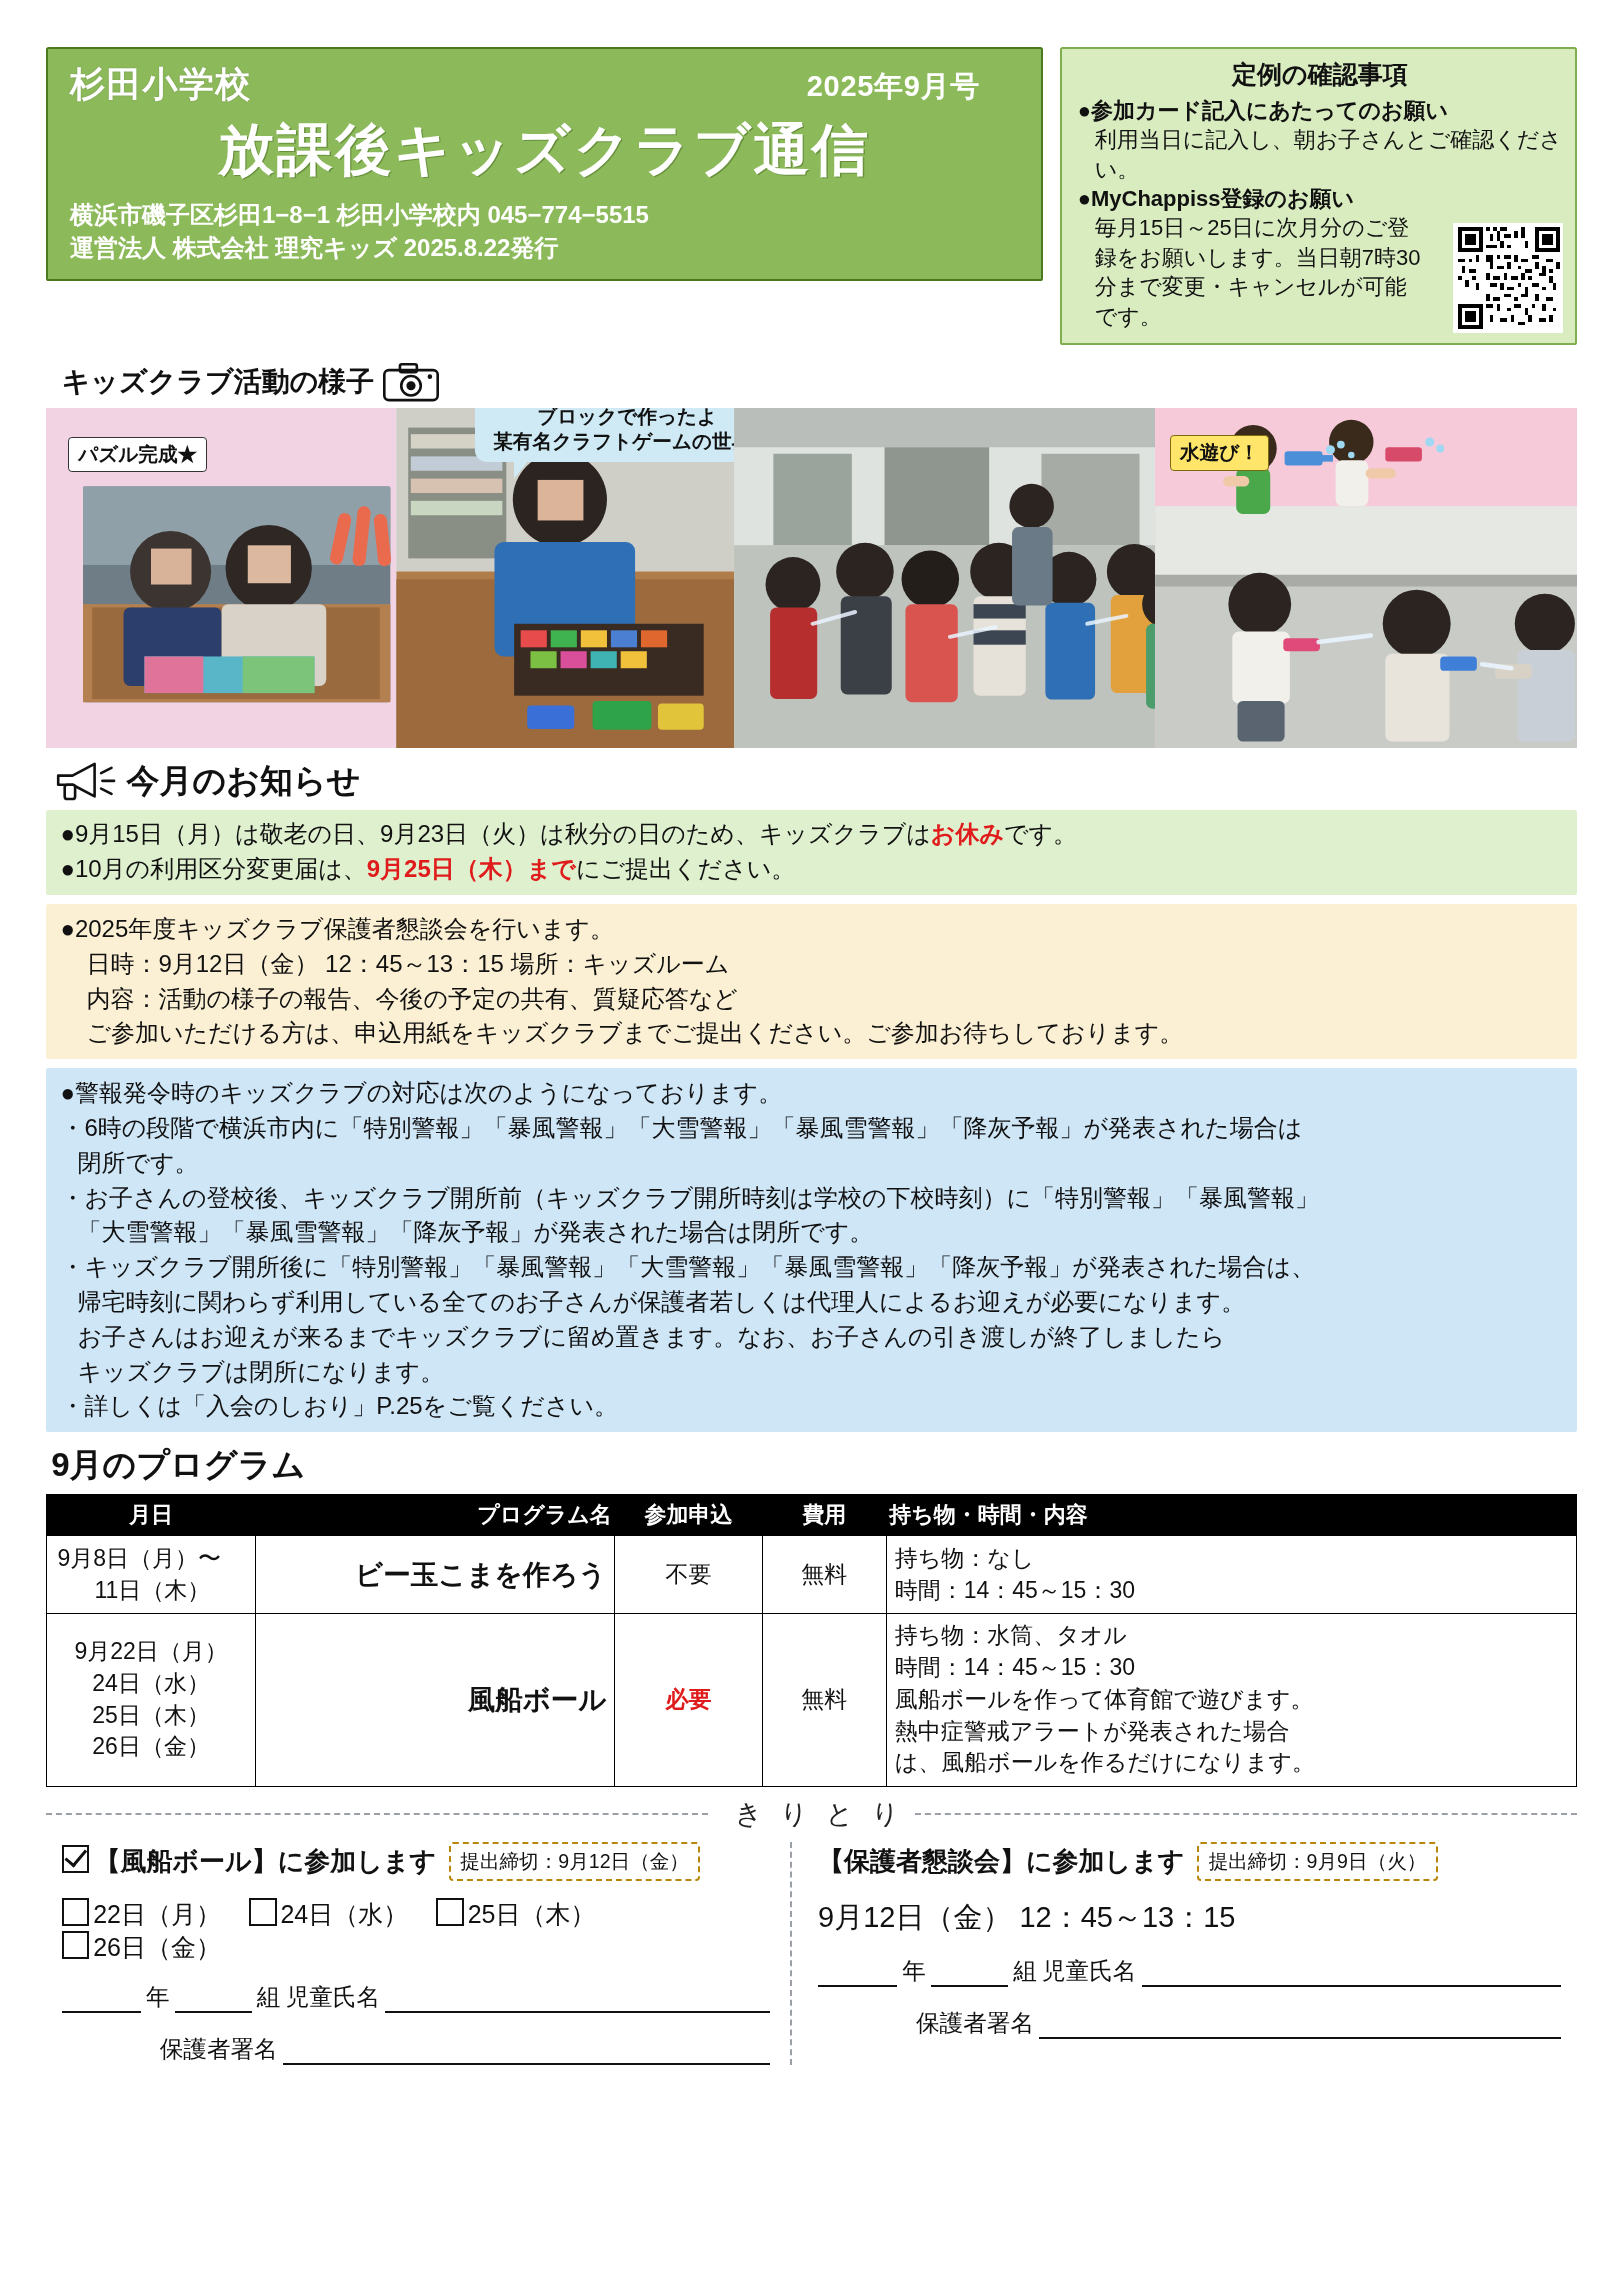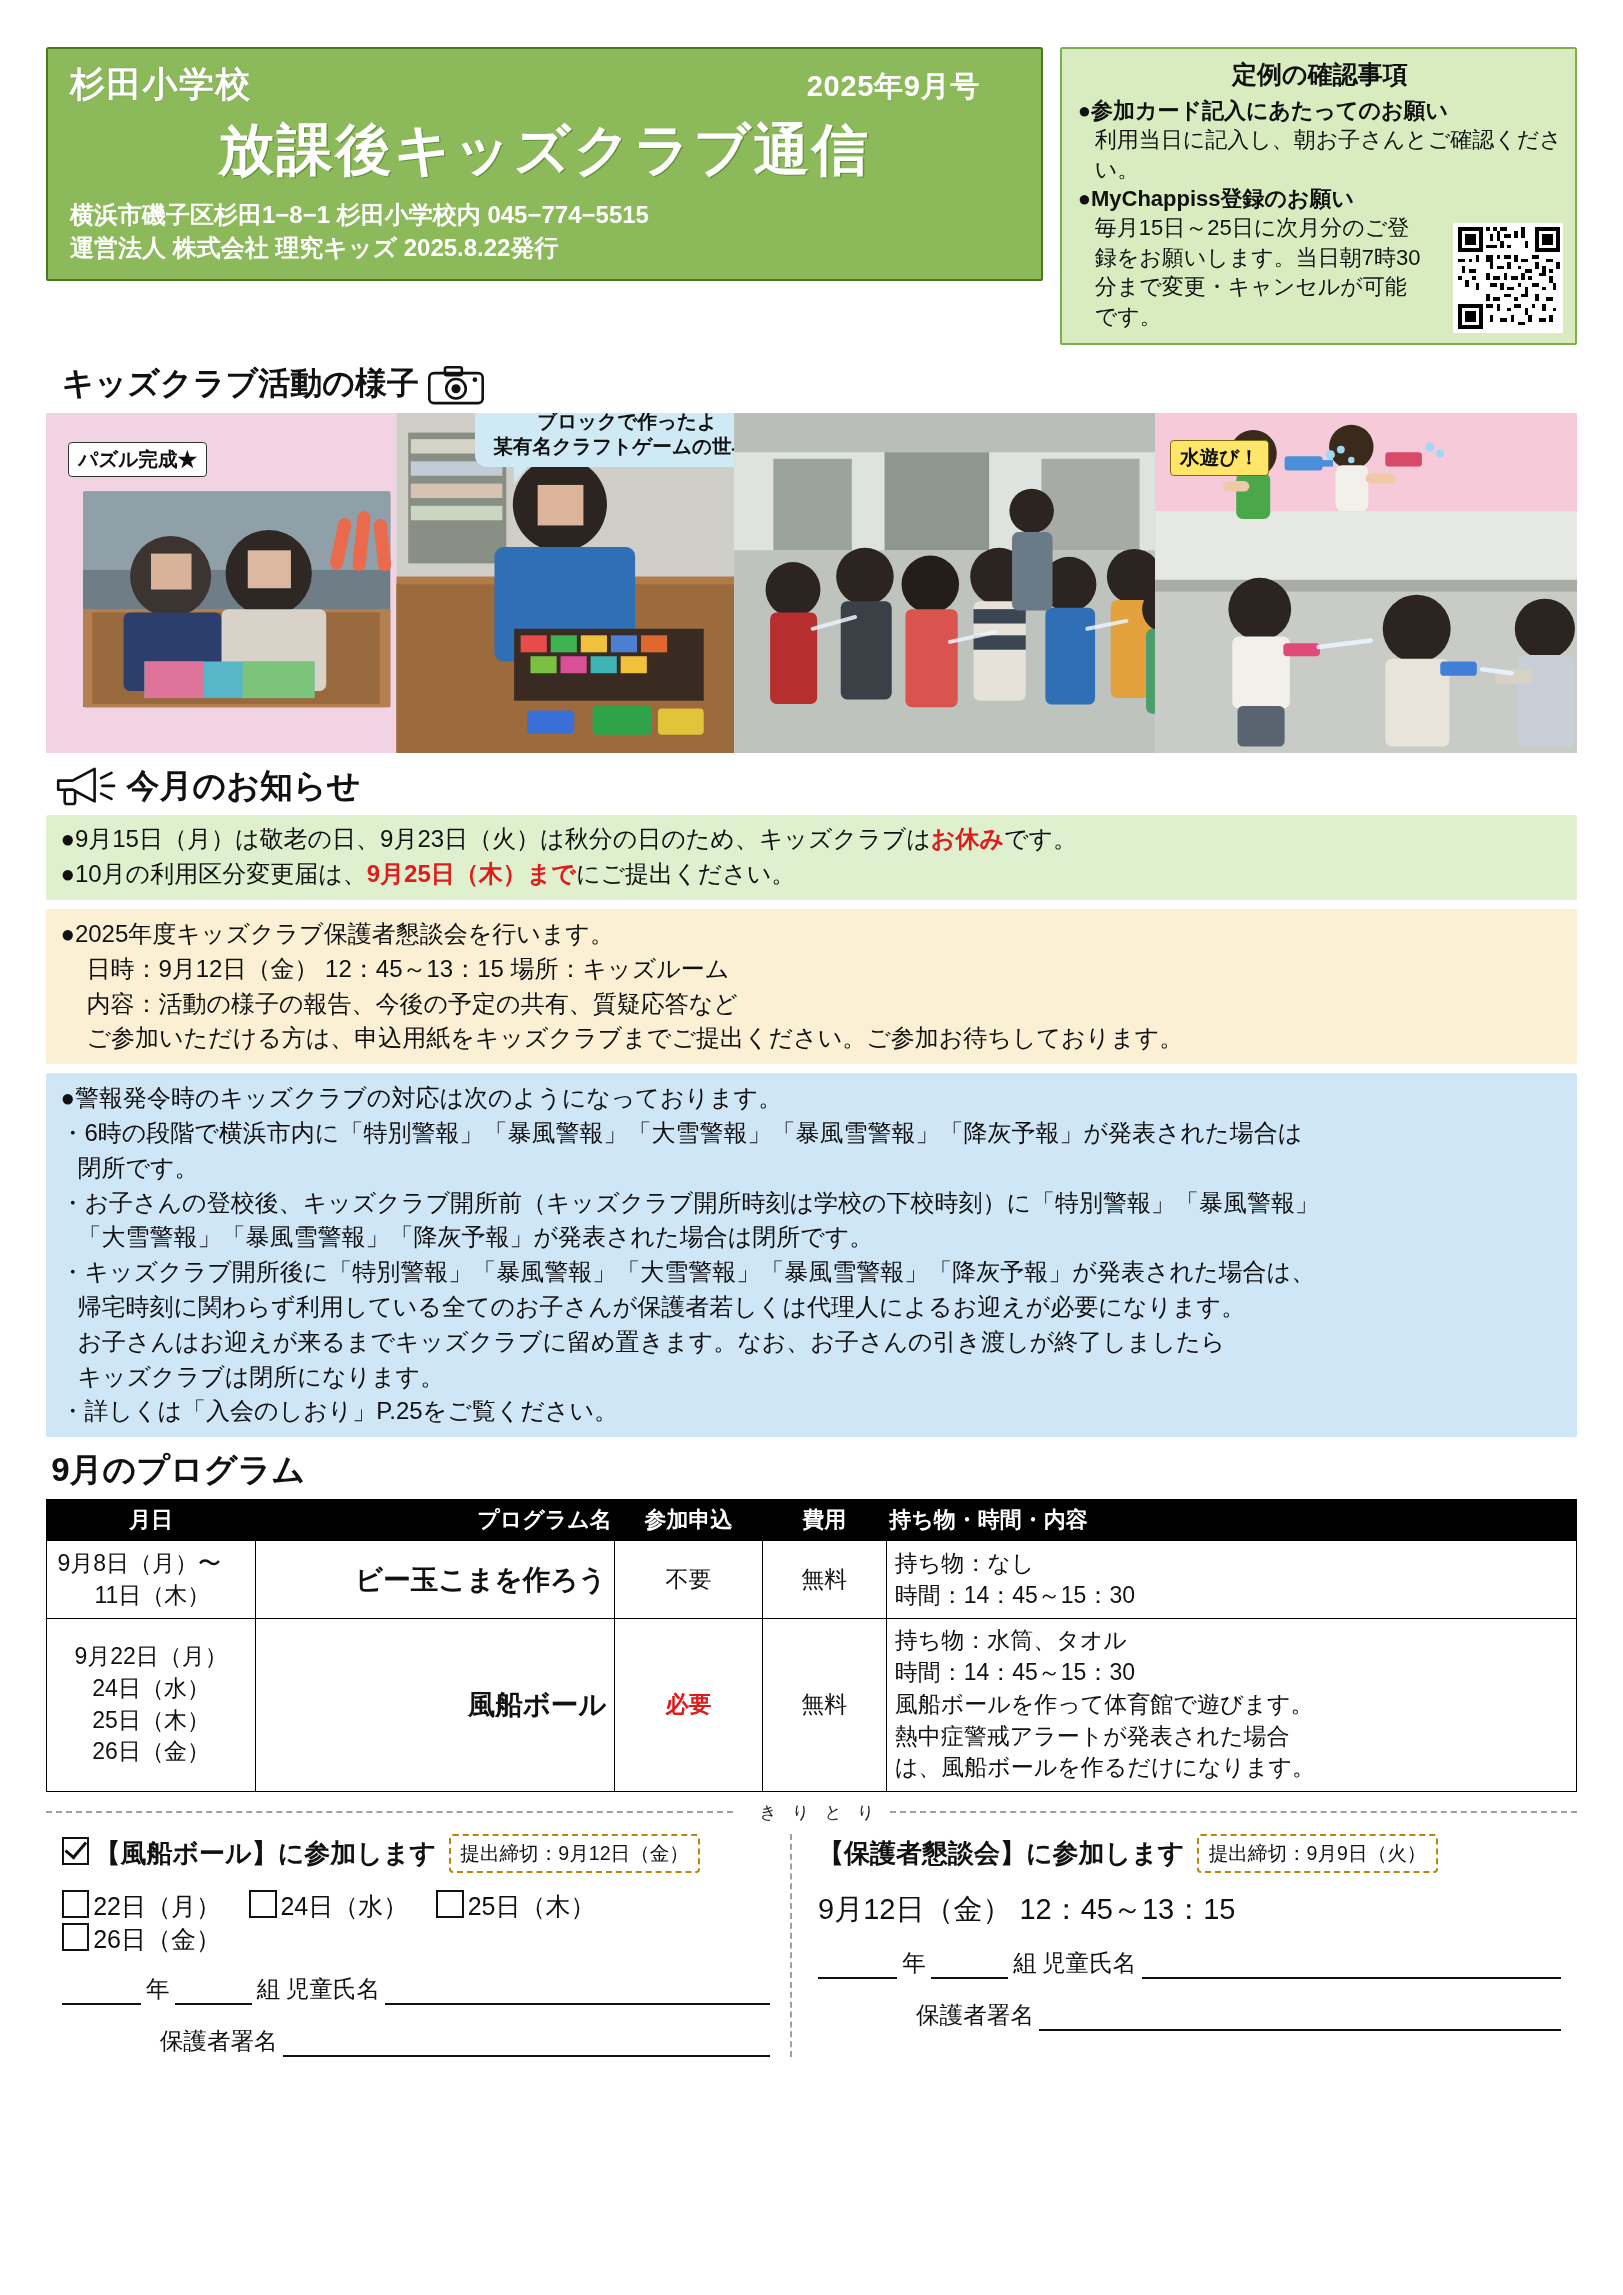--- a/index.html
+++ b/index.html
@@ -60,21 +60,21 @@
   .cp-item{font-size:22px;font-weight:bold;line-height:1.32;}
   .cp-sub{font-size:22px;line-height:1.34;padding-left:17px;font-weight:normal;}
   .qr{
     position:absolute;right:11.8px;bottom:10.5px;width:110px;height:110px;background:#fff;
     padding:3.9px;box-sizing:border-box;border:0.7px solid #fff;
   }
   .qr svg{display:block;}
 
   
   .photos-head{display:flex;align-items:center;gap:9.2px;margin:17px 0 6.5px 15.7px;}
-  .photos-head .t{font-size:32px;font-weight:bold;}
+  .photos-head .t{font-size:28px;font-weight:bold;}
   .cam{width:56px;height:39px;position:relative;}
   .photo-strip{
     display:flex;gap:0;height:340px;border:0;position:relative;
   }
   .ph{position:relative;overflow:hidden;}
   .ph1{width:380px;background:#f0cfe0;}
   .ph2{width:367px;background:#e7e9ee;}
   .ph3{width:458px;background:#cdd2cf;}
   .ph4{width:458px;background:#f5c9d8;}
 
@@ -124,21 +124,21 @@
   .c-apply{width:141px;text-align:center;}
   .c-fee{width:118px;text-align:center;}
   .c-note{text-align:left;}
   .need{color:#e01b1b;font-weight:bold;}
 
   
   .cutline{
     display:flex;align-items:center;gap:10.5px;margin:9.2px 0 10.5px 0;
   }
   .cutline .dash{flex:1 1 auto;border-top:2px dashed #9aa0a6;}
-  .cutline .txt{font-size:17px;letter-spacing:5.2px;color:#222;margin-left:16px;}
+  .cutline .txt{font-size:27px;letter-spacing:5.2px;color:#222;margin-left:16px;}
 
   
   .slips{display:flex;gap:0;}
   .slip{box-sizing:border-box;padding:0 15.7px;}
   .slip-left{width:746px;border-right:2px dashed #9aa0a6;padding-right:19.6px;}
   .slip-right{flex:1 1 auto;padding-left:26px;}
   .slip-row1{display:flex;align-items:center;gap:13px;}
   .slip-title{font-size:26px;font-weight:bold;white-space:nowrap;}
   .deadline{
     border:2px dashed #b8860b;border-radius:3.9px;padding:3.9px 9.2px;font-size:19.6px;white-space:nowrap;

